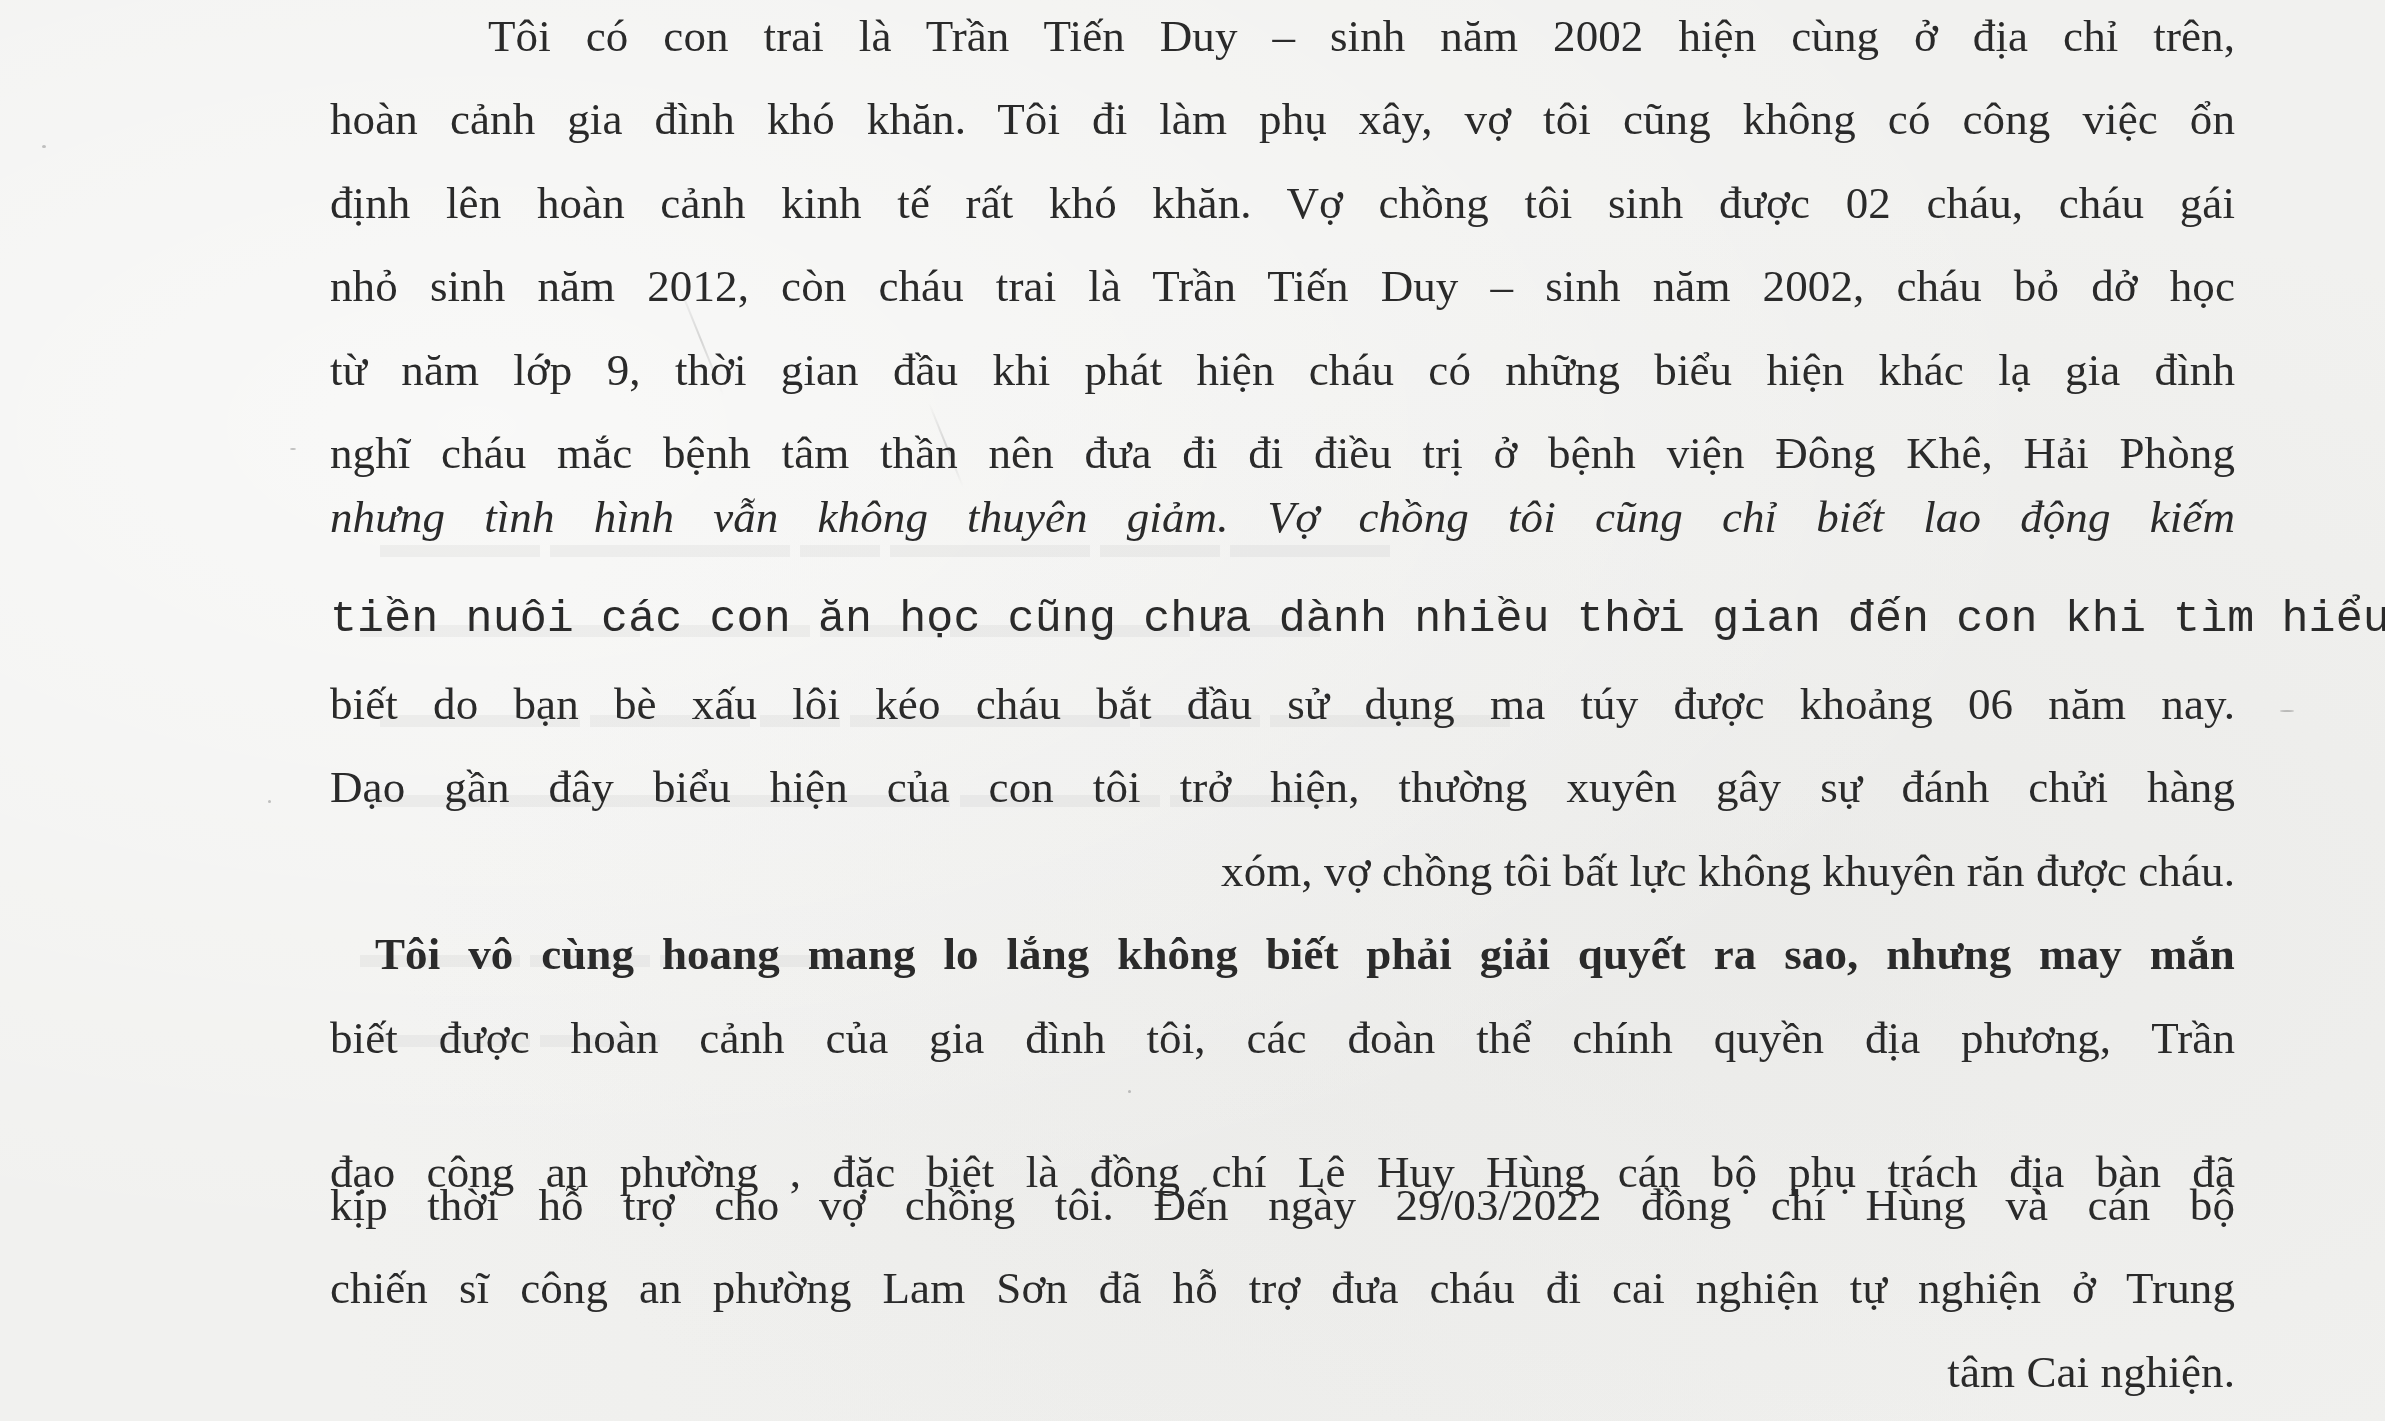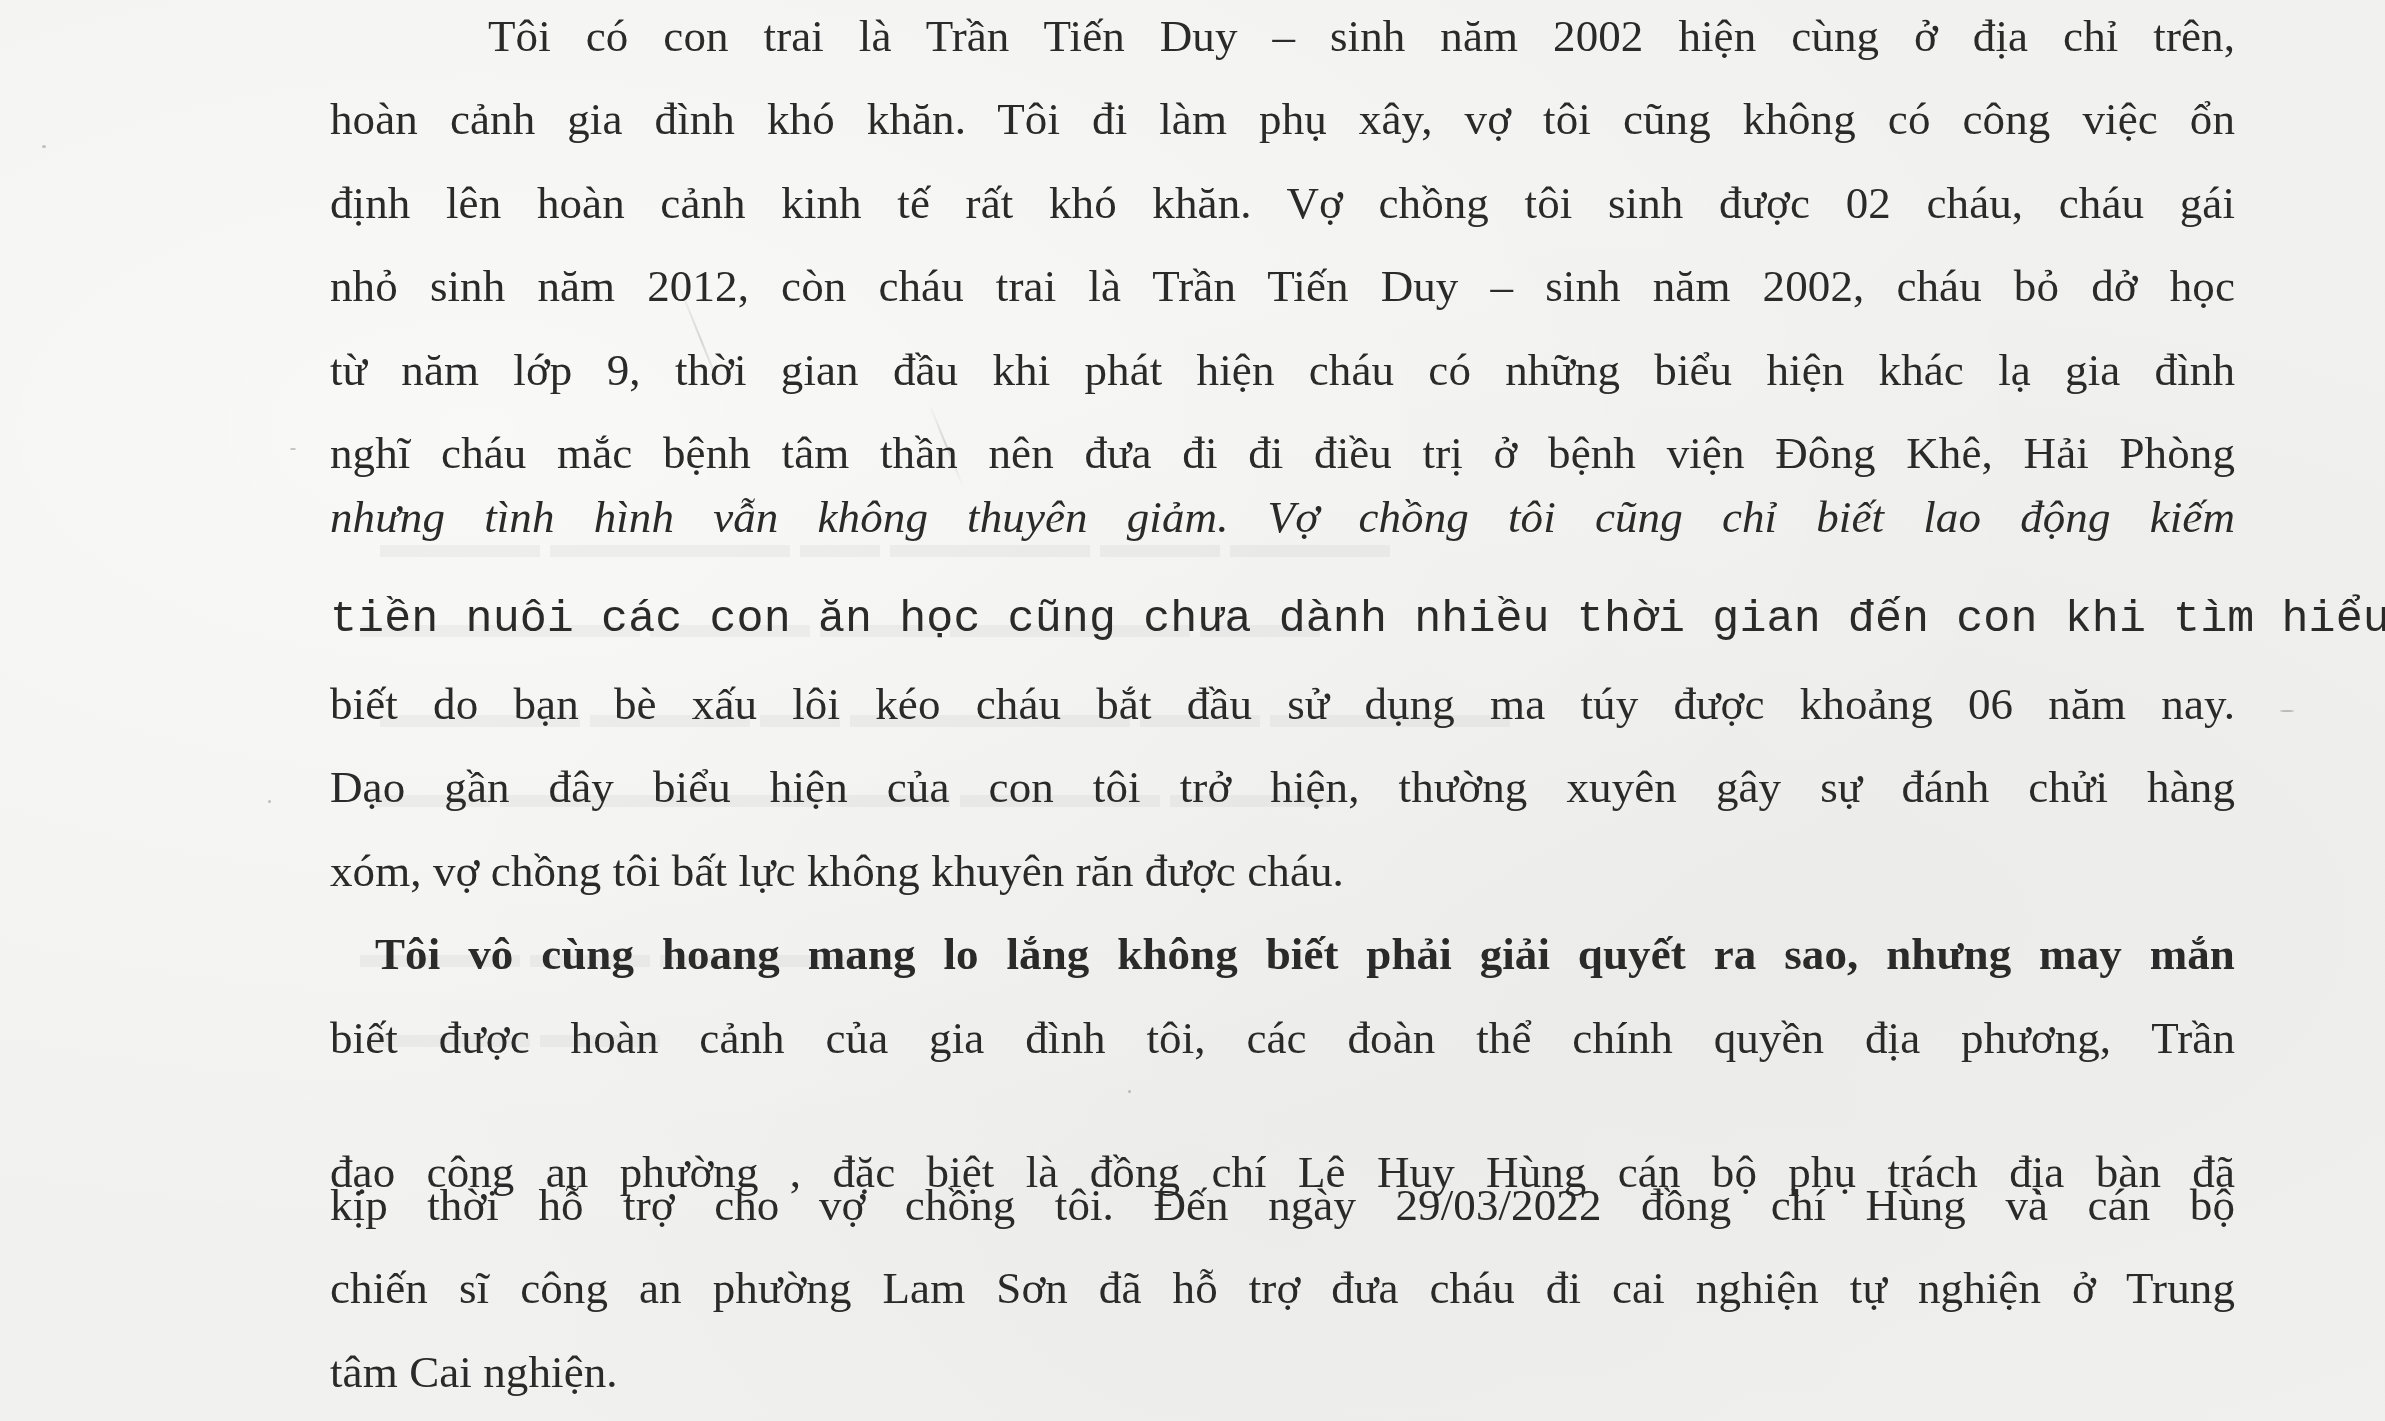--- a/index.html
+++ b/index.html
@@ -54,21 +54,21 @@
     }
     .line.indent {
       padding-left: 158px;
       width: 1747px;
     }
     .line.indent-sm {
       padding-left: 45px;
       width: 1860px;
     }
     .line.left {
-      text-align: left;
+      text-align: right;
     }
     .speck {
       position: absolute;
       background: rgba(90,90,90,0.35);
       border-radius: 50%;
       pointer-events: none;
     }
     .scratch {
       position: absolute;
       width: 2px;

